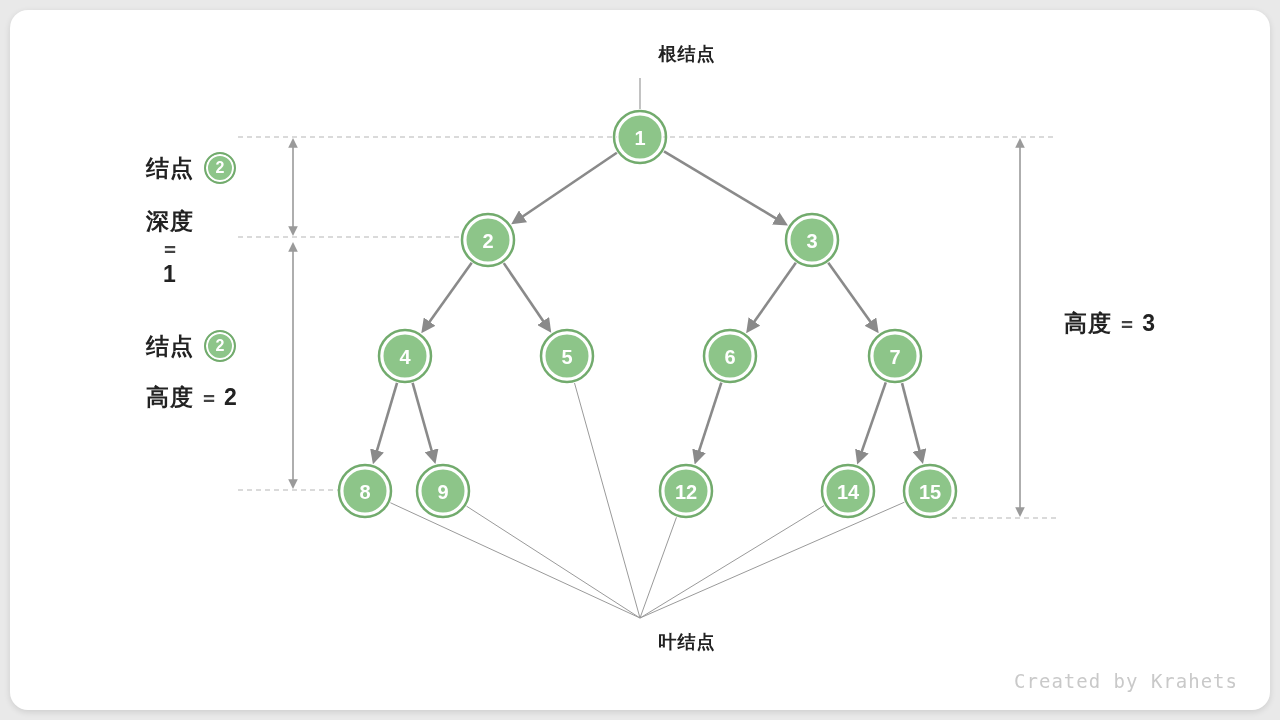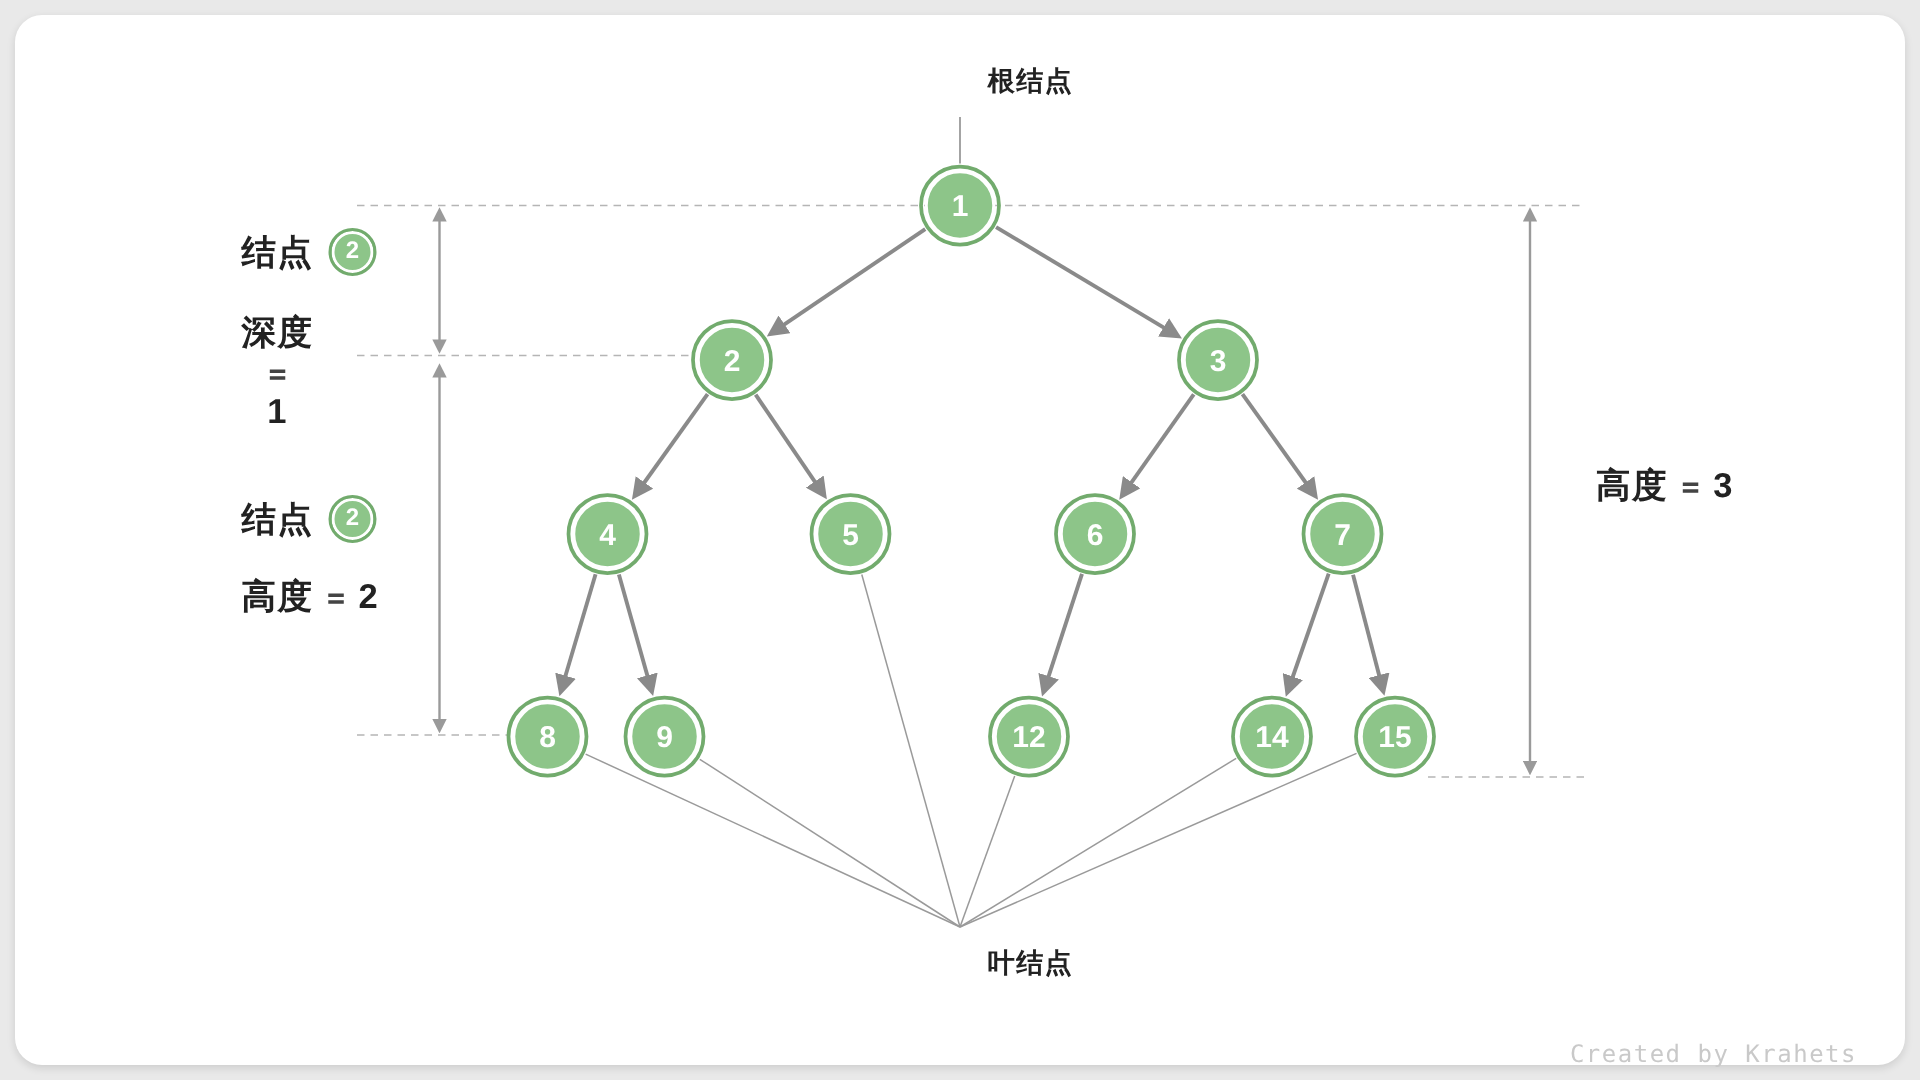--- a/index.html
+++ b/index.html
@@ -17,43 +17,43 @@
   .dash { stroke: #b5b5b5; stroke-width: 1; stroke-dasharray: 5 4; fill: none; }
   .meas { stroke: #9a9a9a; stroke-width: 1.6; }
   .thin { stroke: #9a9a9a; stroke-width: 1.2; }
   .lbl {
     position: absolute; font-weight: bold; color: #222222;
     font-size: 18px; letter-spacing: 1px; padding-left: 47px;
   }
   .center-lbl { left: 0; width: 1280px; text-align: center; }
   .anno {
     position: absolute; display: flex; align-items: center;
-    font-weight: bold; color: #222222; font-size: 23px; letter-spacing: 1px; margin-left: 15px;
+    font-weight: bold; color: #222222; font-size: 23px; letter-spacing: 1px;
   }
   .badge {
     display: inline-flex; align-items: center; justify-content: center;
     width: 28px; height: 28px; margin-left: 10px; border-radius: 50%;
     background: #8dc589; border: 2px solid #72ab6d;
     box-shadow: inset 0 0 0 2px #ffffff;
     color: #ffffff; font-size: 16px; font-weight: bold; letter-spacing: 0;
   }
   .eq {
     font-family: "DejaVu Sans Mono", monospace; font-size: 20px;
     color: #444444; margin: 0 9px; font-weight: bold; letter-spacing: 0;
   }
   .val { font-size: 23px; }
   .tree-anno {
     position: absolute; left: 1040px; top: 294px; width: 140px;
     text-align: center; font-weight: bold; color: #222222;
     font-size: 23px; letter-spacing: 1px;
   }
   .tree-anno .row2 { margin-top: 14px; display: flex; justify-content: center; align-items: center; }
   .watermark {
-    position: absolute; right: 42px; bottom: 8px;
-    font-family: "DejaVu Sans Mono", monospace; font-size: 16px;
+    position: absolute; right: 42px; bottom: 28px;
+    font-family: "DejaVu Sans Mono", monospace; font-size: 19px;
     color: #c9c9c9; letter-spacing: 1px;
   }
 </style>
 </head>
 <body>
 
 <div class="card"></div>
 
 <svg class="diagram" width="1280" height="720" viewBox="0 0 1280 720">
   <defs>

